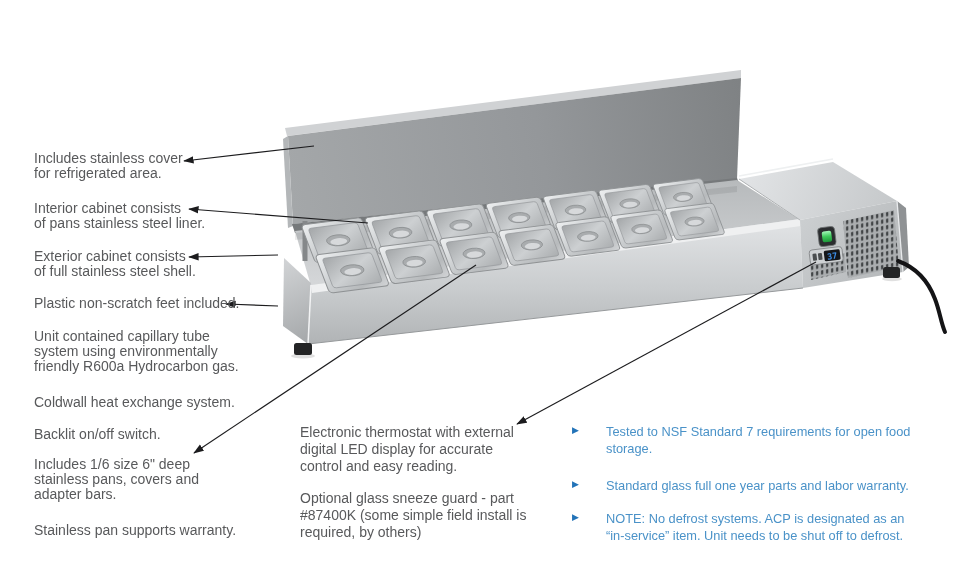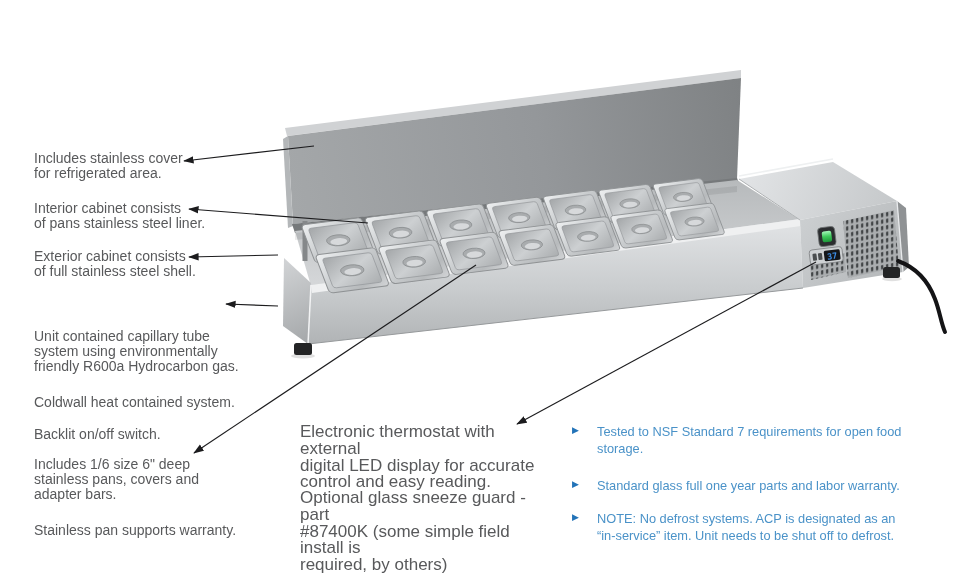--- a/index.html
+++ b/index.html
@@ -6,29 +6,29 @@
   .page{
     position:relative;width:964px;height:588px;background:#fff;overflow:hidden;
     font-family:"Liberation Sans", sans-serif;color:var(--text,#58595b);
   }
   .callout{
     position:absolute;left:34px;width:246px;
     font-size:14px;line-height:15px;white-space:pre-line;color:var(--text,#58595b);
   }
   .callout-center{
     position:absolute;left:300px;width:250px;
-    font-size:17px;line-height:16.8px;white-space:pre-line;color:var(--text,#58595b);
+    font-size:14px;line-height:16.8px;white-space:pre-line;color:var(--text,#58595b);
   }
   .bullet-row{position:absolute;left:572px;width:372px;}
   .bullet-row .tri{
     position:absolute;left:0;top:2px;font-size:9px;line-height:9px;
     color:var(--bullet-icon,#2273b8);
   }
   .bullet-row .btext{
-    margin-left:25px;font-size:12.8px;line-height:16.8px;white-space:pre-line;
+    margin-left:34px;font-size:12.8px;line-height:16.8px;white-space:pre-line;
     color:var(--bullet-text,#4a92c8);
   }
   svg.illustration{position:absolute;left:0;top:0;pointer-events:none;}
 </style>
 </head>
 <body>
 
 <div class="page">
 
   <svg class="illustration" width="964" height="588" viewBox="0 0 964 588">
@@ -198,24 +198,25 @@
       <line x1="816" y1="262" x2="517" y2="424" marker-end="url(#ah)"></line>
     </g>
   </svg>
 
   <div class="callout" style="top:151px">Includes stainless cover
 for refrigerated area.</div>
   <div class="callout" style="top:201px">Interior cabinet consists
 of pans stainless steel liner.</div>
   <div class="callout" style="top:249px">Exterior cabinet consists
 of full stainless steel shell.</div>
+  <div class="callout" style="top:296px">Plastic non-scratch feet included.</div>
   <div class="callout" style="top:329px">Unit contained capillary tube
 system using environmentally
 friendly R600a Hydrocarbon gas.</div>
-  <div class="callout" style="top:395px">Coldwall heat contained system.</div>
+  <div class="callout" style="top:395px">Coldwall heat exchange system.</div>
   <div class="callout" style="top:427px">Backlit on/off switch.</div>
   <div class="callout" style="top:457px">Includes 1/6 size 6" deep
 stainless pans, covers and
 adapter bars.</div>
   <div class="callout" style="top:523px">Stainless pan supports warranty.</div>
 
   <div class="callout-center" style="top:424px">Electronic thermostat with external
 digital LED display for accurate
 control and easy reading.</div>
   <div class="callout-center" style="top:490px">Optional glass sneeze guard - part

